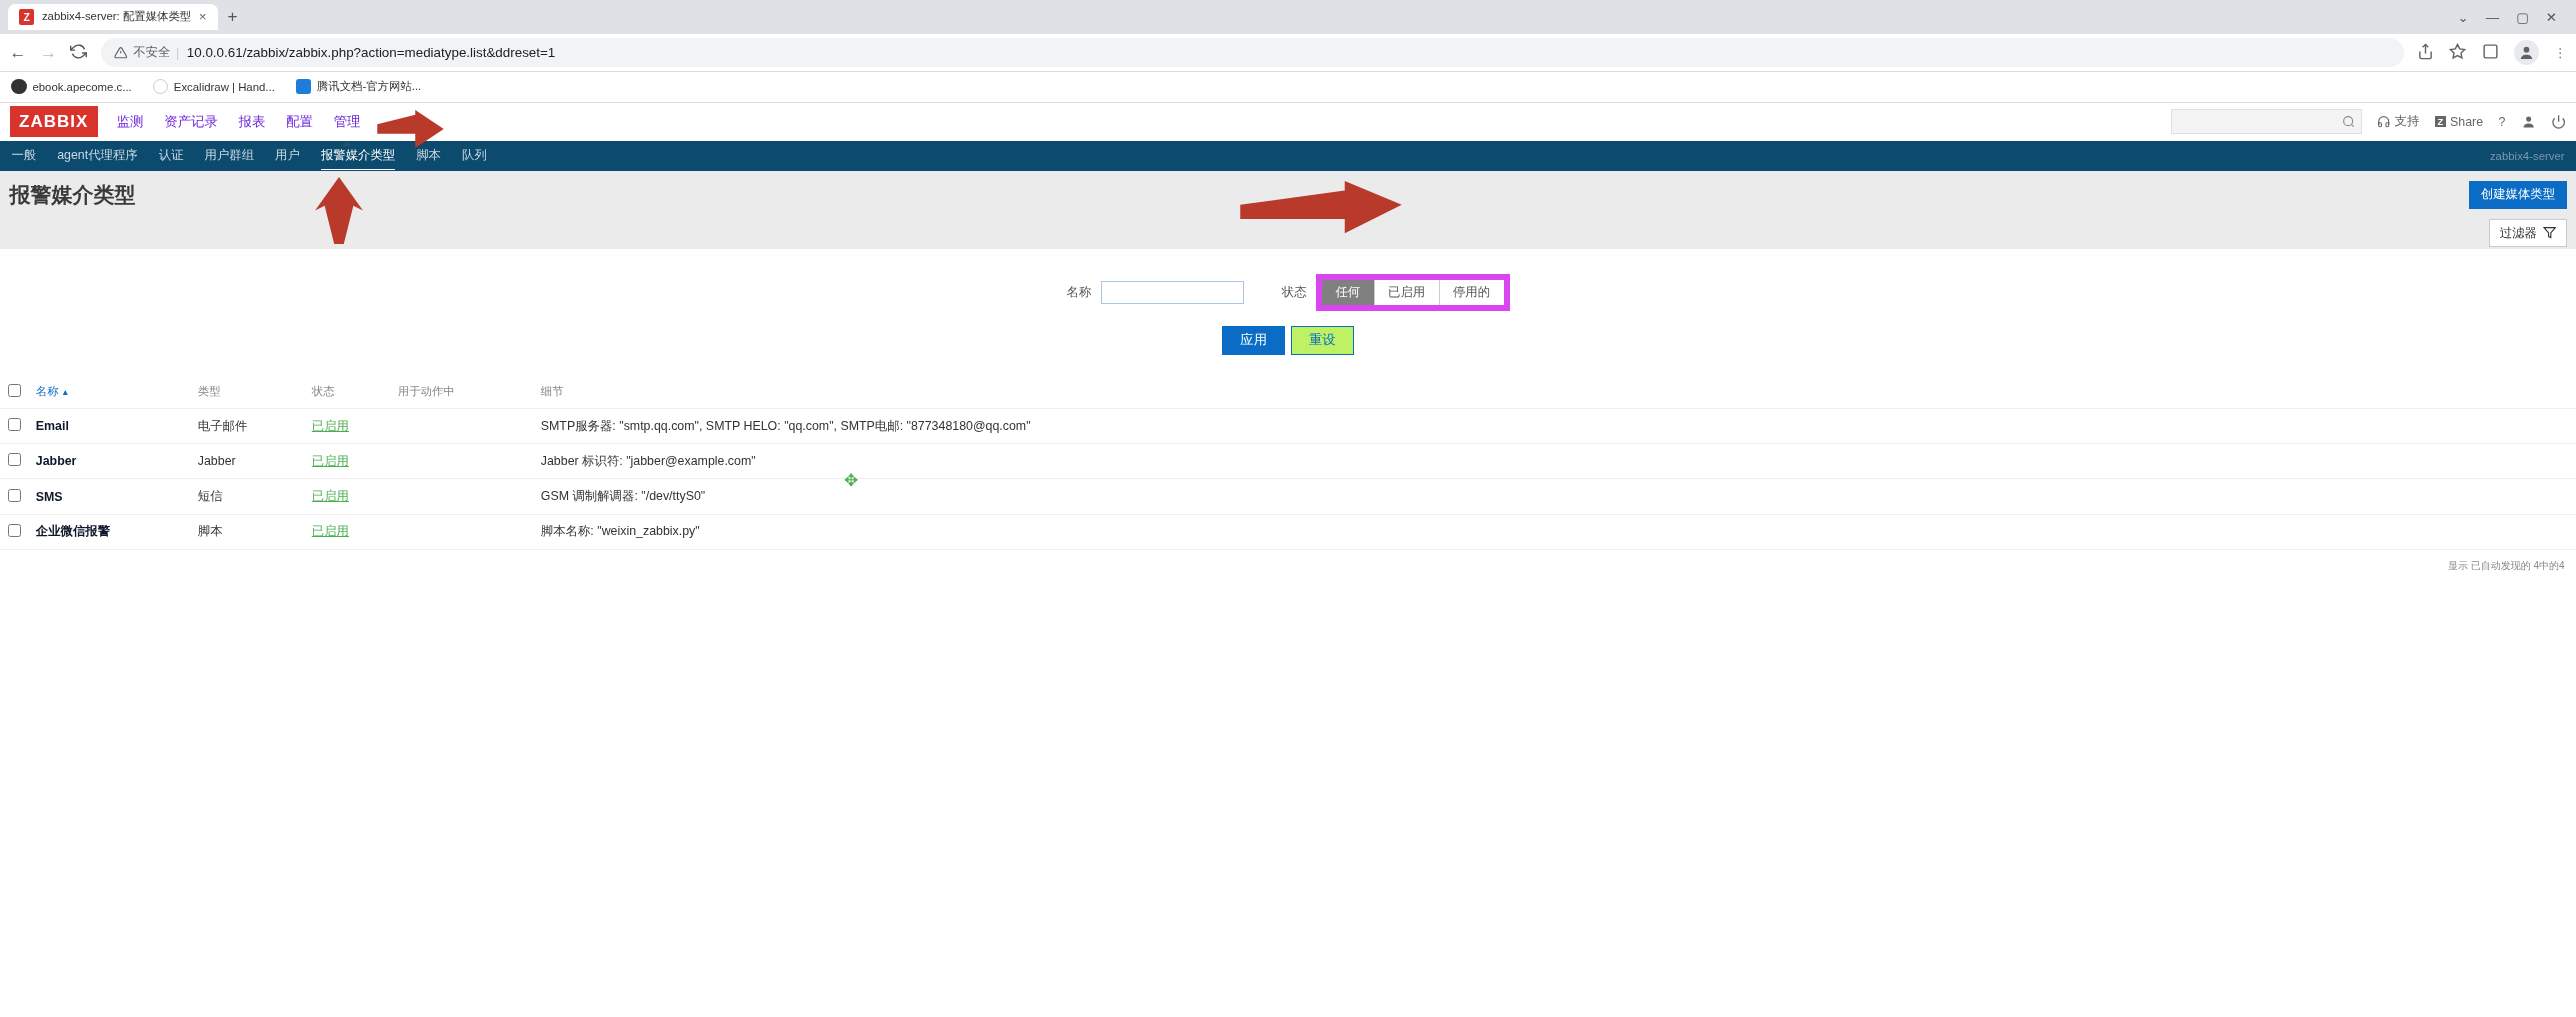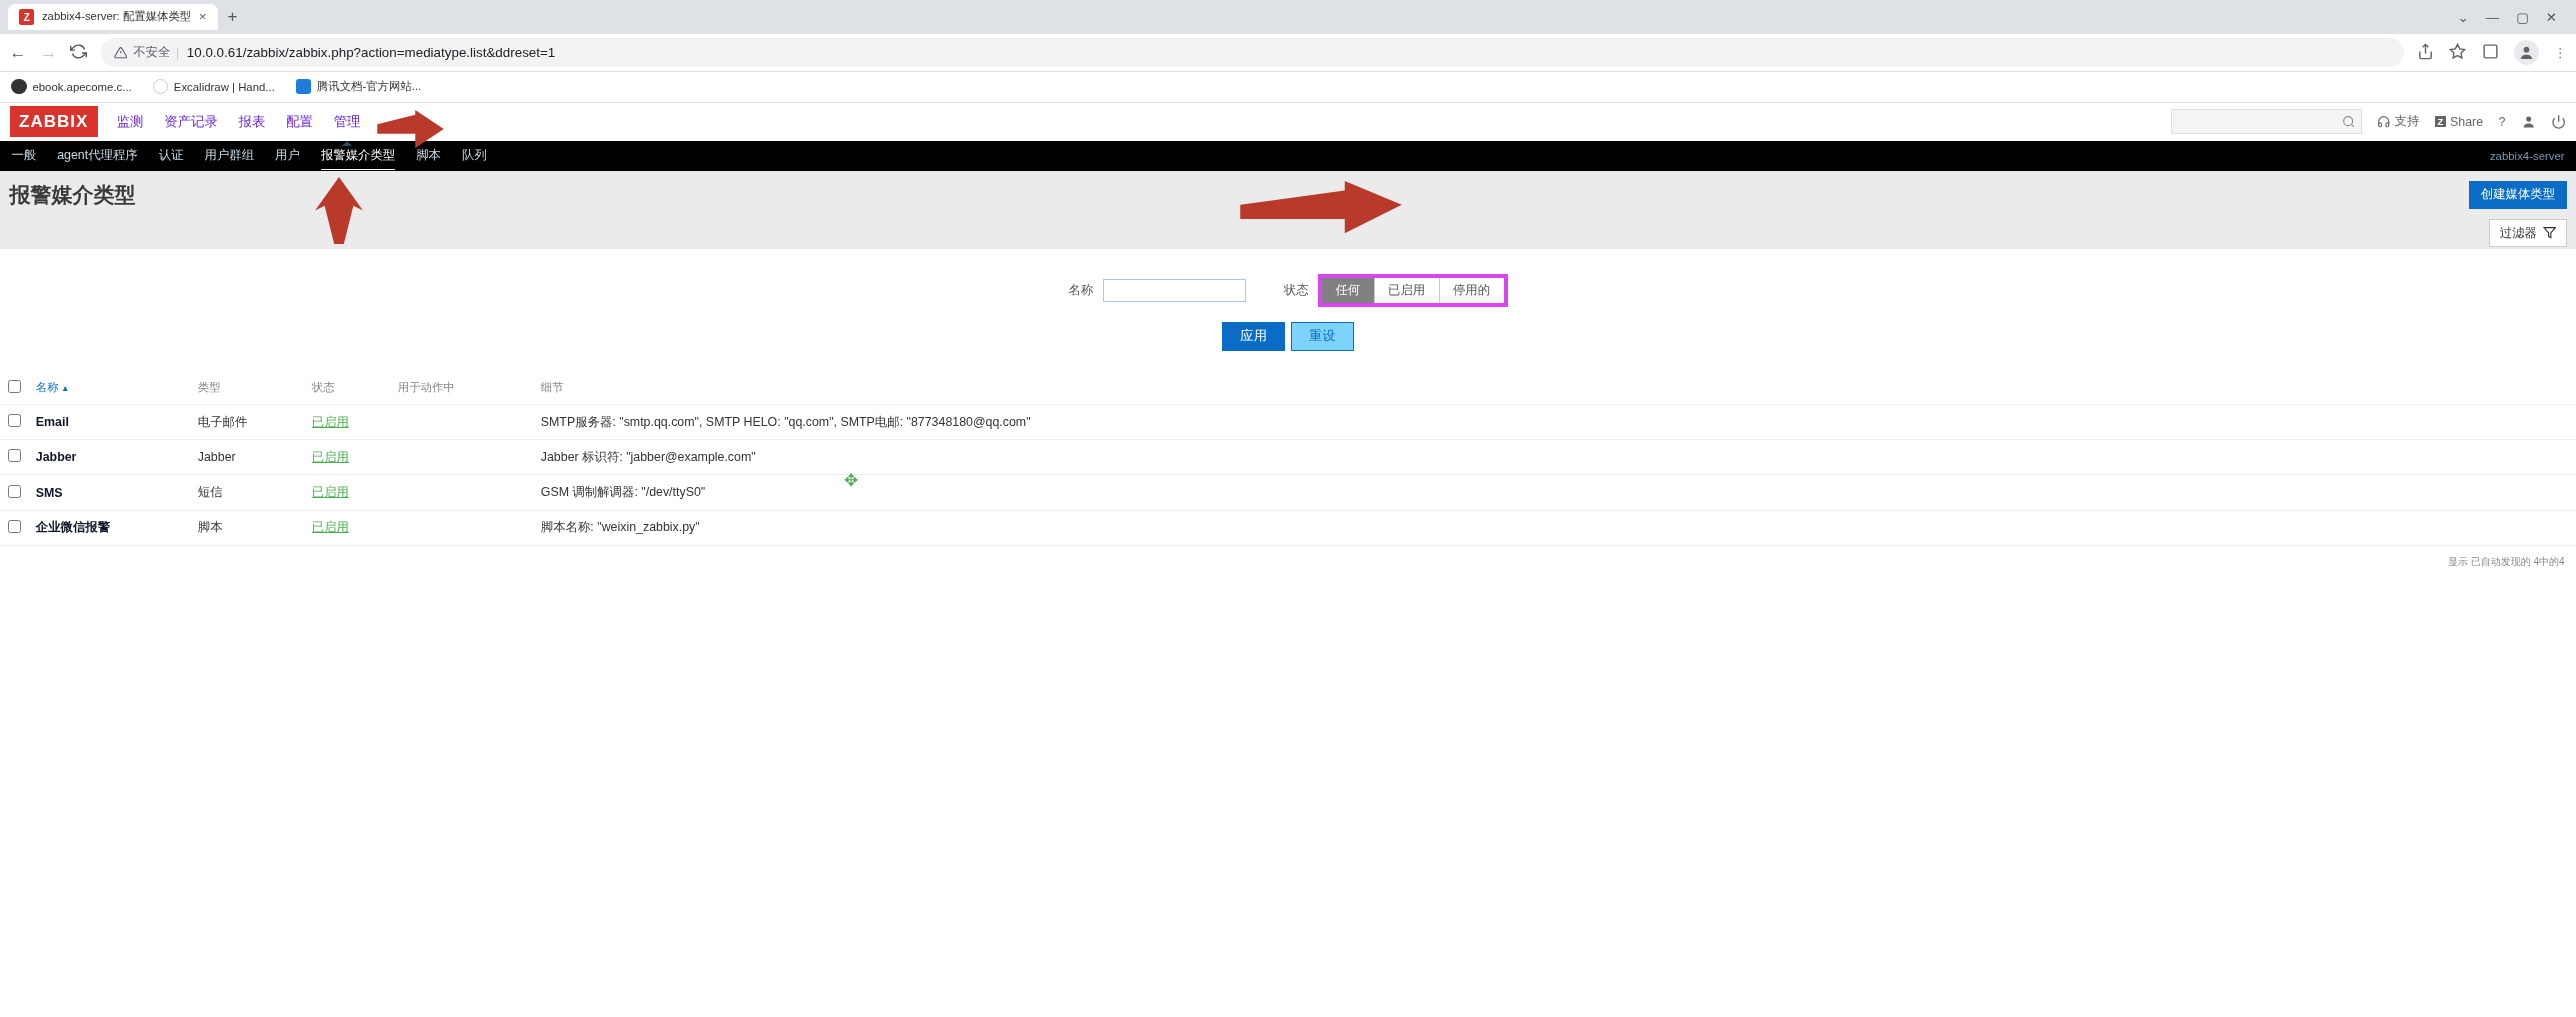--- a/index.html
+++ b/index.html
@@ -36,43 +36,43 @@
 
 .zbx-header { display: flex; align-items: center; background: #fff; height: 38px; padding: 0 9.5px; }
 .zbx-logo { background: #d9342b; color: #fff; font-weight: bold; font-size: 17px; padding: 5.7px 9.5px; letter-spacing: 1px; }
 .zbx-mainmenu { display: flex; gap: 17px; margin-left: 17px; font-size: 13.4px; color: #6d28d9; }
 .zbx-mainmenu-item { cursor: pointer; padding: 9.5px 1.9px; position: relative; }
 .zbx-mainmenu-item.active::after { content: ""; position: absolute; bottom: -5.7px; left: 50%; transform: translateX(-50%); border: 5.7px solid transparent; border-bottom-color: #2b4d67; }
 .zbx-header-right { margin-left: auto; display: flex; align-items: center; gap: 15.3px; }
 .zbx-search { display: flex; align-items: center; background: #f4f4f4; border: 1px solid #e0e0e0; height: 25px; width: 191px; padding: 0 5.7px; justify-content: flex-end; }
 .zbx-header-icon { color: #666; display: flex; align-items: center; gap: 3.8px; font-size: 12.4px; cursor: pointer; }
 
-.zbx-submenu { background: #000000; color: #c8d8e4; display: flex; align-items: center; height: 30.5px; padding: 0 11.4px; gap: 21px; font-size: 12.4px; }
+.zbx-submenu { background: #0c4a6e; color: #c8d8e4; display: flex; align-items: center; height: 30.5px; padding: 0 11.4px; gap: 21px; font-size: 12.4px; }
 .zbx-submenu-item { cursor: pointer; padding: 5.7px 0; }
 .zbx-submenu-item.active { color: #fff; border-bottom: 1.9px solid #fff; }
 .zbx-submenu-right { margin-left: auto; color: #7a96ab; font-size: 11.4px; }
 
 .zbx-page { background: #ebebeb; padding: 9.5px 9.5px 1.9px 9.5px; }
 .zbx-page-head { display: flex; align-items: flex-start; }
 .zbx-page-title { font-size: 21px; color: #3a3a3a; }
 .zbx-page-actions { margin-left: auto; display: flex; flex-direction: column; align-items: flex-end; gap: 10px; }
 .btn-primary { background: #0a6cc4; color: #fff; border: none; padding: 5.7px 11.4px; font-size: 12.4px; cursor: pointer; }
 .filter-btn { background: #fff; border: 1px solid #ccc; padding: 4.8px 9.5px; font-size: 12.4px; display: flex; align-items: center; gap: 5.7px; cursor: pointer; }
 
 .filter-panel { background: #fff; margin: 7.6px 0 0 0; padding: 17px 0; }
 .filter-row { display: flex; align-items: center; justify-content: center; gap: 38px; }
 .filter-field { display: flex; align-items: center; gap: 9.5px; font-size: 12.4px; color: #555; }
 .filter-field input[type=text] { border: 1px solid #aac6e6; height: 23px; width: 143px; padding: 0 3.8px; }
-.seg-group { display: flex; border: 4px solid #d946ef; }
+.seg-group { display: flex; border: 6px solid #d946ef; }
 .seg-btn { padding: 3.8px 13.4px; background: #fff; cursor: pointer; border-right: 1px solid #ccc; }
 .seg-btn:last-child { border-right: none; }
 .seg-btn.active { background: #808080; color: #fff; }
 .filter-buttons { display: flex; justify-content: center; gap: 6px; margin-top: 15px; }
 .btn-apply { background: #0a6cc4; color: #fff; border: 1px solid #0a6cc4; padding: 4.8px 17px; cursor: pointer; }
-.btn-reset { background: #7dd3fc; color: #0a6cc4; border: 1px solid #0a6cc4; padding: 4.8px 17px; cursor: pointer; }
+.btn-reset { background: #bef264; color: #0a6cc4; border: 1px solid #0a6cc4; padding: 4.8px 17px; cursor: pointer; }
 
 .table-wrap { background: #fff; margin-top: 1.9px; }
 table { width: 100%; border-collapse: collapse; }
 th { text-align: left; font-weight: normal; color: #888; font-size: 11.4px; padding: 9.5px 7.6px; border-bottom: 1px solid #eee; }
 th.sortable { color: #0a6cc4; cursor: pointer; }
 td { padding: 8.6px 7.6px; font-size: 12.4px; border-bottom: 1px solid #eee; }
 td a.link { color: #0f172a; cursor: pointer; font-weight: bold; }
 td .status-enabled { color: #4caf50; text-decoration: underline; cursor: pointer; }
 .checkbox-cell { width: 27px; }
 .checkbox-cell input { cursor: pointer; }

